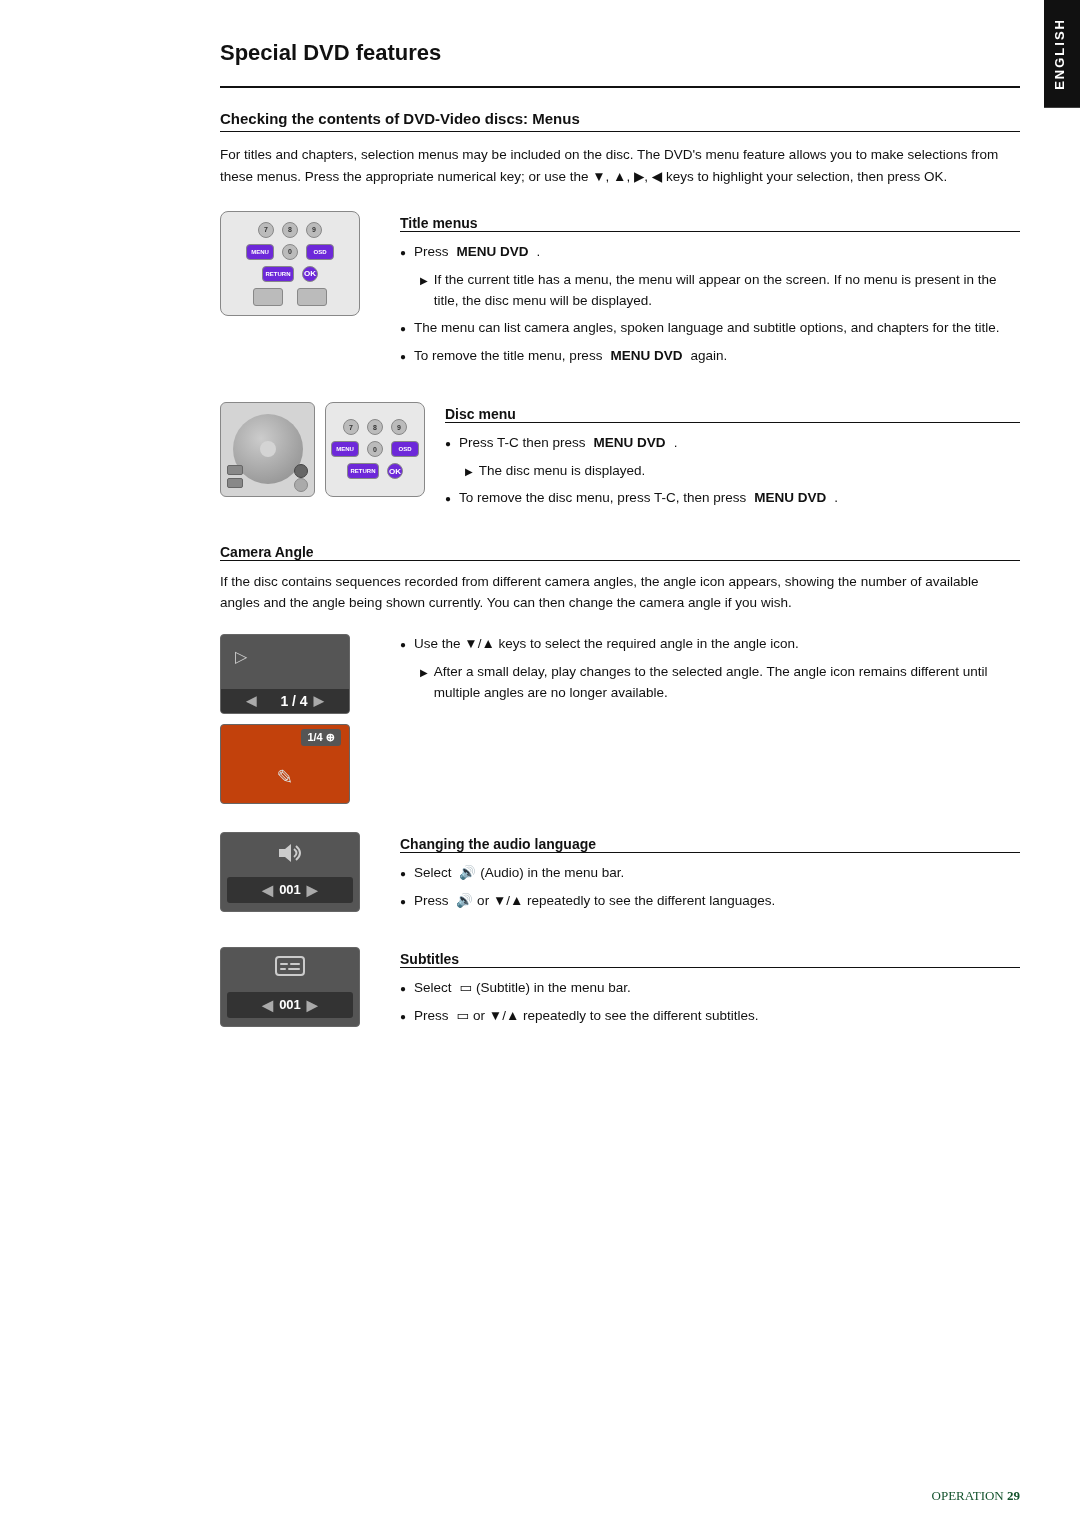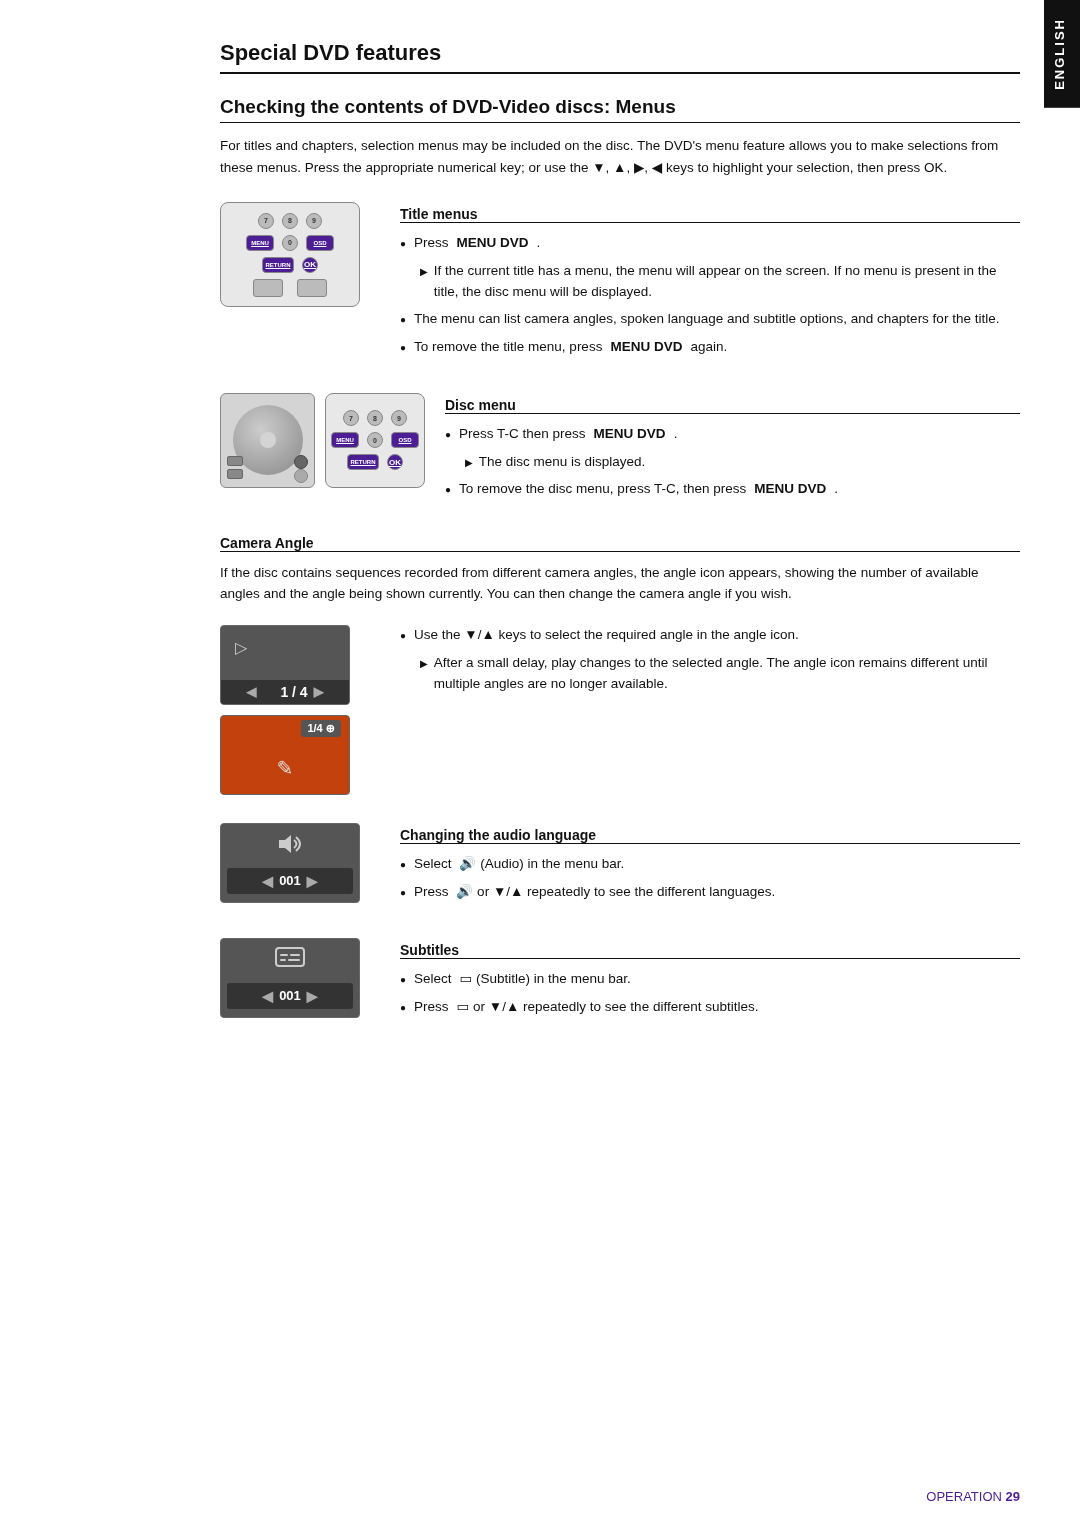--- a/index.html
+++ b/index.html
@@ -36,27 +36,27 @@
       margin-right: 60px;
       padding-top: 40px;
       padding-bottom: 60px;
     }
 
     
     .page-title {
       font-size: 22px;
       font-weight: bold;
       border-bottom: 2px solid #111;
-      padding-bottom: 6px;
+      padding-bottom: 20px;
       margin-bottom: 22px;
     }
 
     
     .section-heading {
-      font-size: 19px;
+      font-size: 15px;
       font-weight: bold;
       border-bottom: 1.5px solid #111;
       padding-bottom: 4px;
       margin-bottom: 12px;
     }
 
     .sub-heading {
       font-size: 14px;
       font-weight: bold;
       border-bottom: 1px solid #111;
@@ -160,23 +160,22 @@
       border: 1px solid #888;
       display: flex;
       align-items: center;
       justify-content: center;
       font-size: 8px;
       color: #333;
       font-weight: bold;
     }
 
     .remote-btn.dark {
-      background: #4c1d95;
-      color: #fff;
-      text-decoration: underline;
+      background: #6d28d9;
+      color: #fff;
     }
 
     .remote-btn.small {
       width: 16px;
       height: 16px;
       font-size: 7px;
     }
 
     
     .disc-img {
@@ -302,21 +301,22 @@
       font-weight: bold;
       color: #fff;
     }
 
     
     .page-footer {
       position: absolute;
       bottom: 24px;
       right: 60px;
       font-size: 13px;
-      color: #4c1d95;
+      color: #14532d;
+      font-family: Liberation Serif, serif;
     }
 
     .images-pair {
       display: flex;
       gap: 10px;
     }
 
     b { font-weight: bold; }
 
     .section-block {

